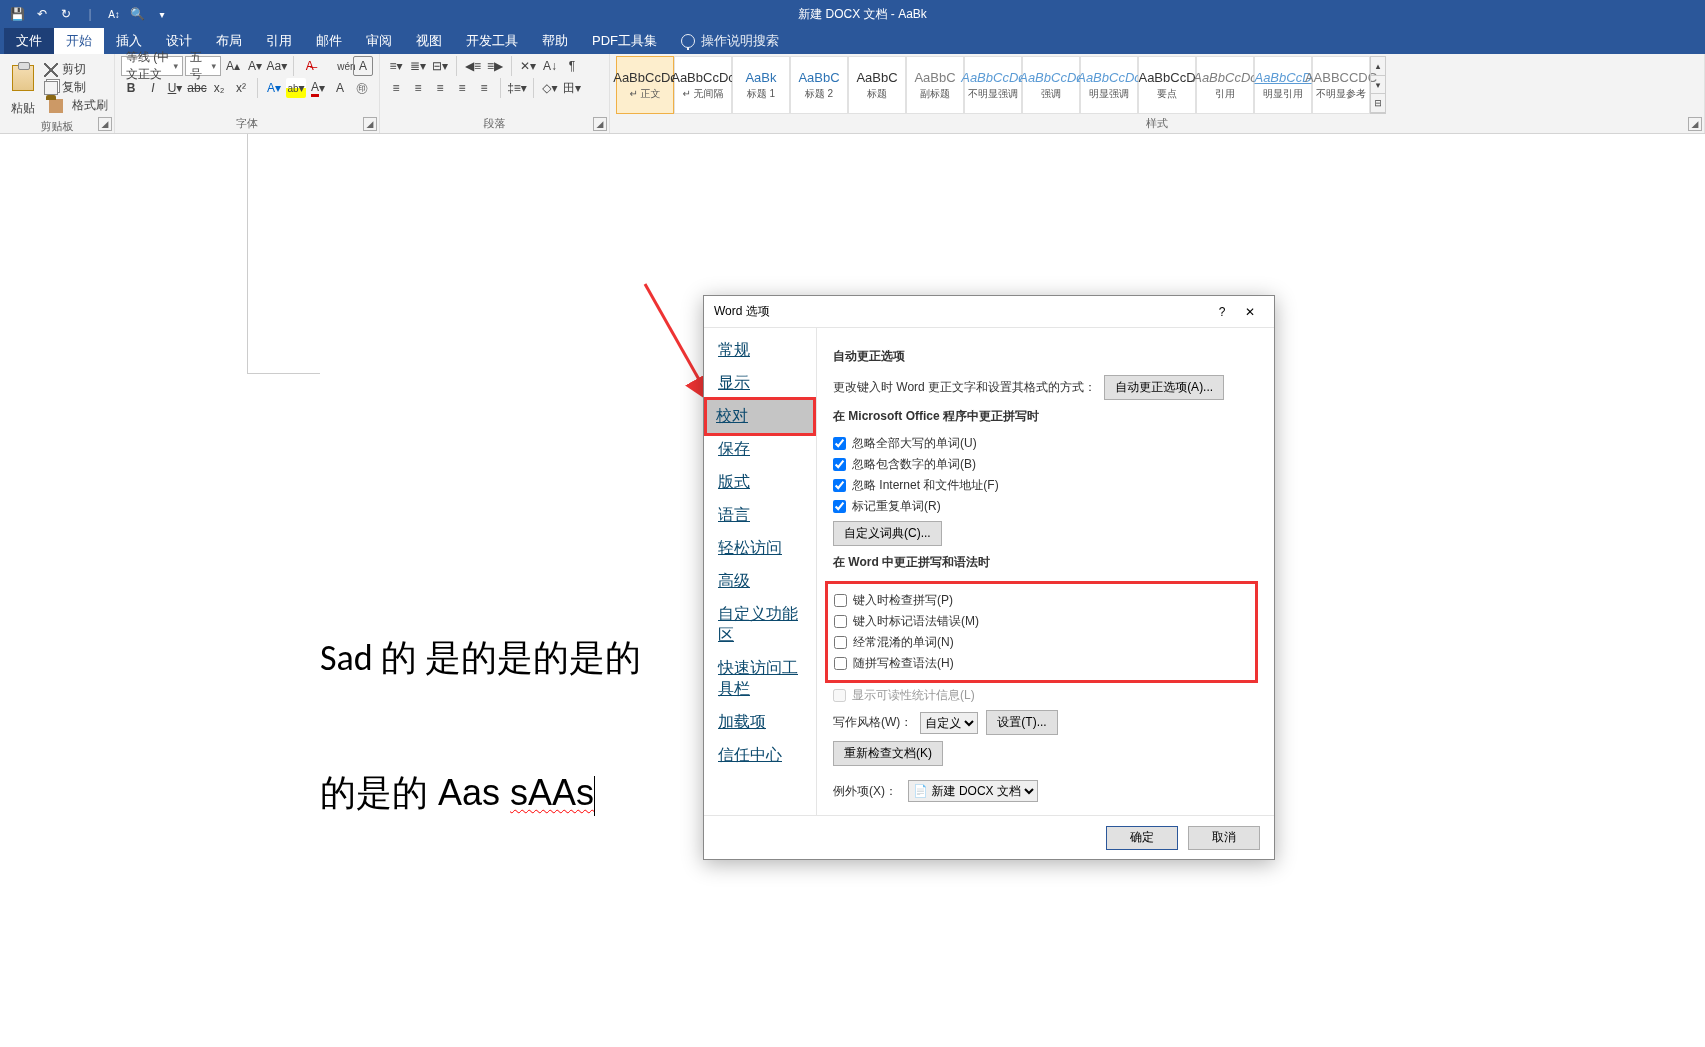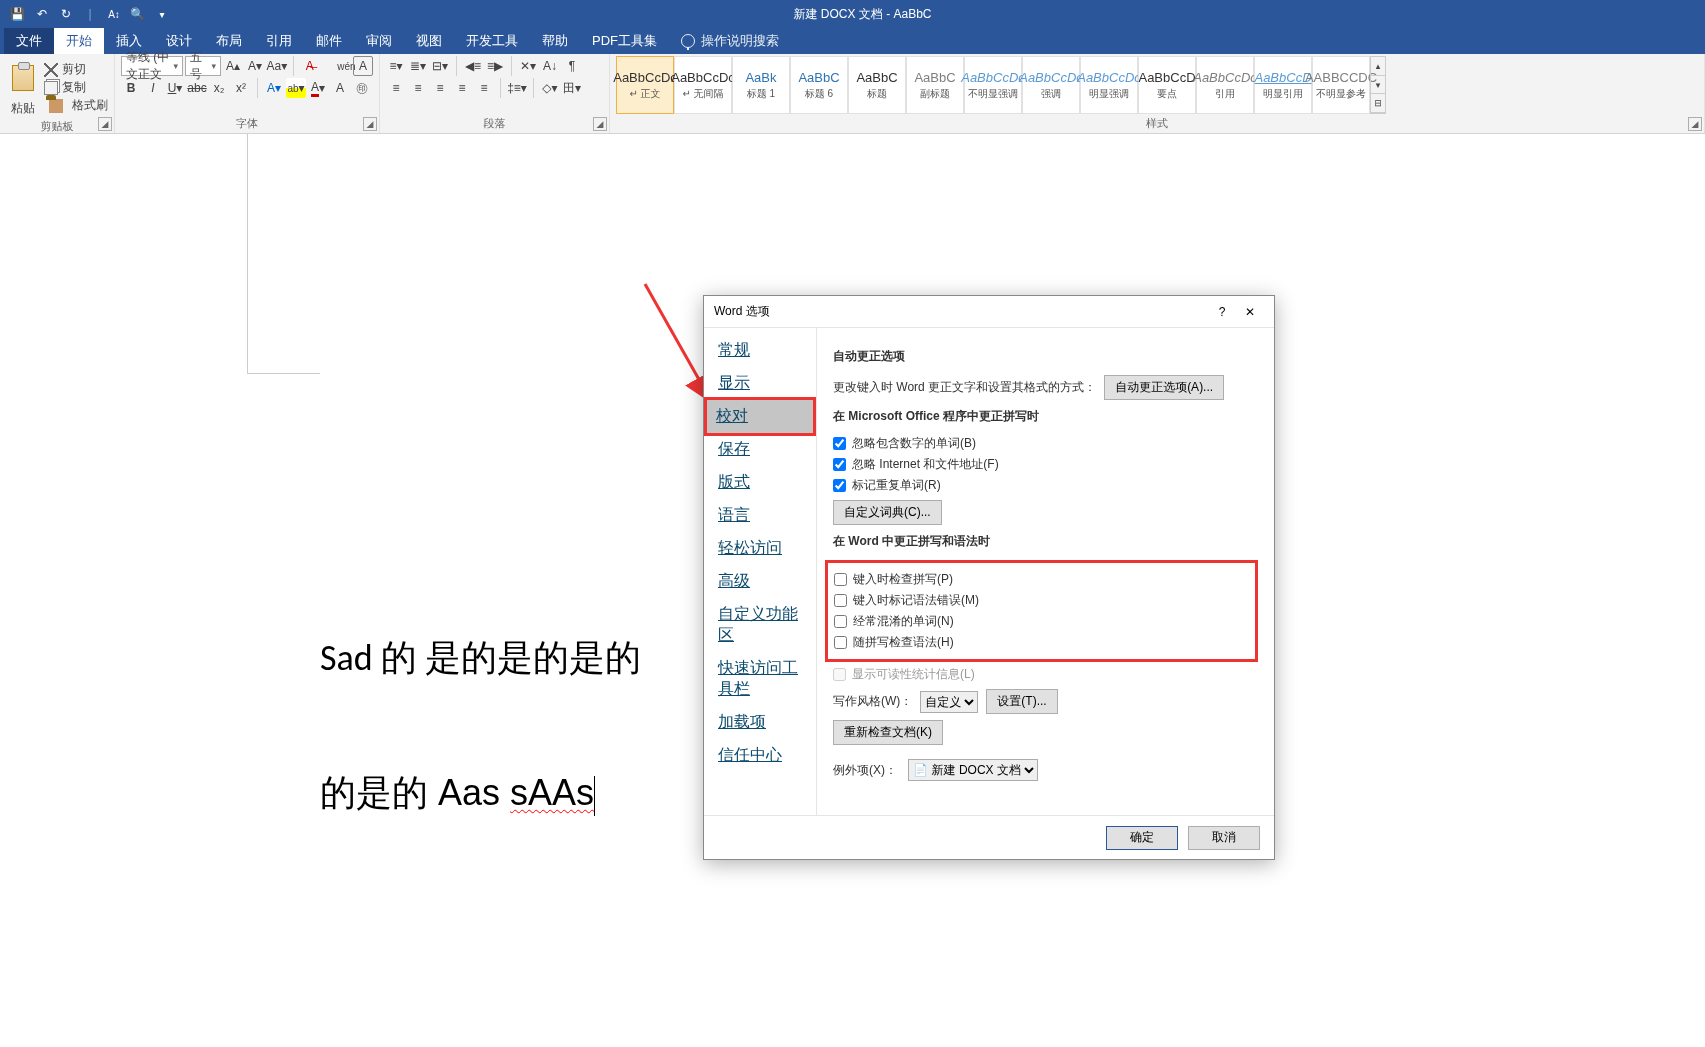--- a/index.html
+++ b/index.html
@@ -87,21 +87,21 @@
 <div class="titlebar">
   <div class="qat">
     <div class="ic">💾</div>
     <div class="ic">↶</div>
     <div class="ic">↻</div>
     <div class="ic" style="opacity:.4;">|</div>
     <div class="ic" style="font-size:10px;">A↕</div>
     <div class="ic">🔍</div>
     <div class="ic" style="font-size:10px;">▾</div>
   </div>
-  <div class="doc-title">新建 DOCX 文档  -  AaBbC</div>
+  <div class="doc-title">新建 DOCX 文档  -  AaBk</div>
   <div style="width:160px;"></div>
 </div>
 
 <div class="tabs">
   <div class="tab file">文件</div>
   <div class="tab active">开始</div>
   <div class="tab">插入</div>
   <div class="tab">设计</div>
   <div class="tab">布局</div>
   <div class="tab">引用</div>
@@ -228,21 +228,21 @@
         <div class="style-item">
           <div class="style-prev" style="color:#333;">AaBbCcDc</div>
           <div class="style-name">↵ 无间隔</div>
         </div>
         <div class="style-item">
           <div class="style-prev" style="color:#2e74b5;">AaBk</div>
           <div class="style-name">标题 1</div>
         </div>
         <div class="style-item">
           <div class="style-prev" style="color:#2e74b5;">AaBbC</div>
-          <div class="style-name">标题 6</div>
+          <div class="style-name">标题 2</div>
         </div>
         <div class="style-item">
           <div class="style-prev" style="color:#333;">AaBbC</div>
           <div class="style-name">标题</div>
         </div>
         <div class="style-item">
           <div class="style-prev" style="color:#7f7f7f;">AaBbC</div>
           <div class="style-name">副标题</div>
         </div>
         <div class="style-item">
@@ -338,20 +338,24 @@
       <div class="sect-h">自动更正选项</div>
       <div class="opt-row">
         <span>更改键入时 Word 更正文字和设置其格式的方式：</span>
         <button class="btn-d">自动更正选项(A)...</button>
       </div>
 
       <div class="sect-h">在 Microsoft Office 程序中更正拼写时</div>
       <div id="office-chks">
           <label class="chk">
             <input type="checkbox" checked="" style="">
+            <span>忽略全部大写的单词(U)</span>
+          </label>
+          <label class="chk">
+            <input type="checkbox" checked="" style="">
             <span>忽略包含数字的单词(B)</span>
           </label>
           <label class="chk">
             <input type="checkbox" checked="" style="">
             <span>忽略 Internet 和文件地址(F)</span>
           </label>
           <label class="chk">
             <input type="checkbox" checked="" style="">
             <span>标记重复单词(R)</span>
           </label>

